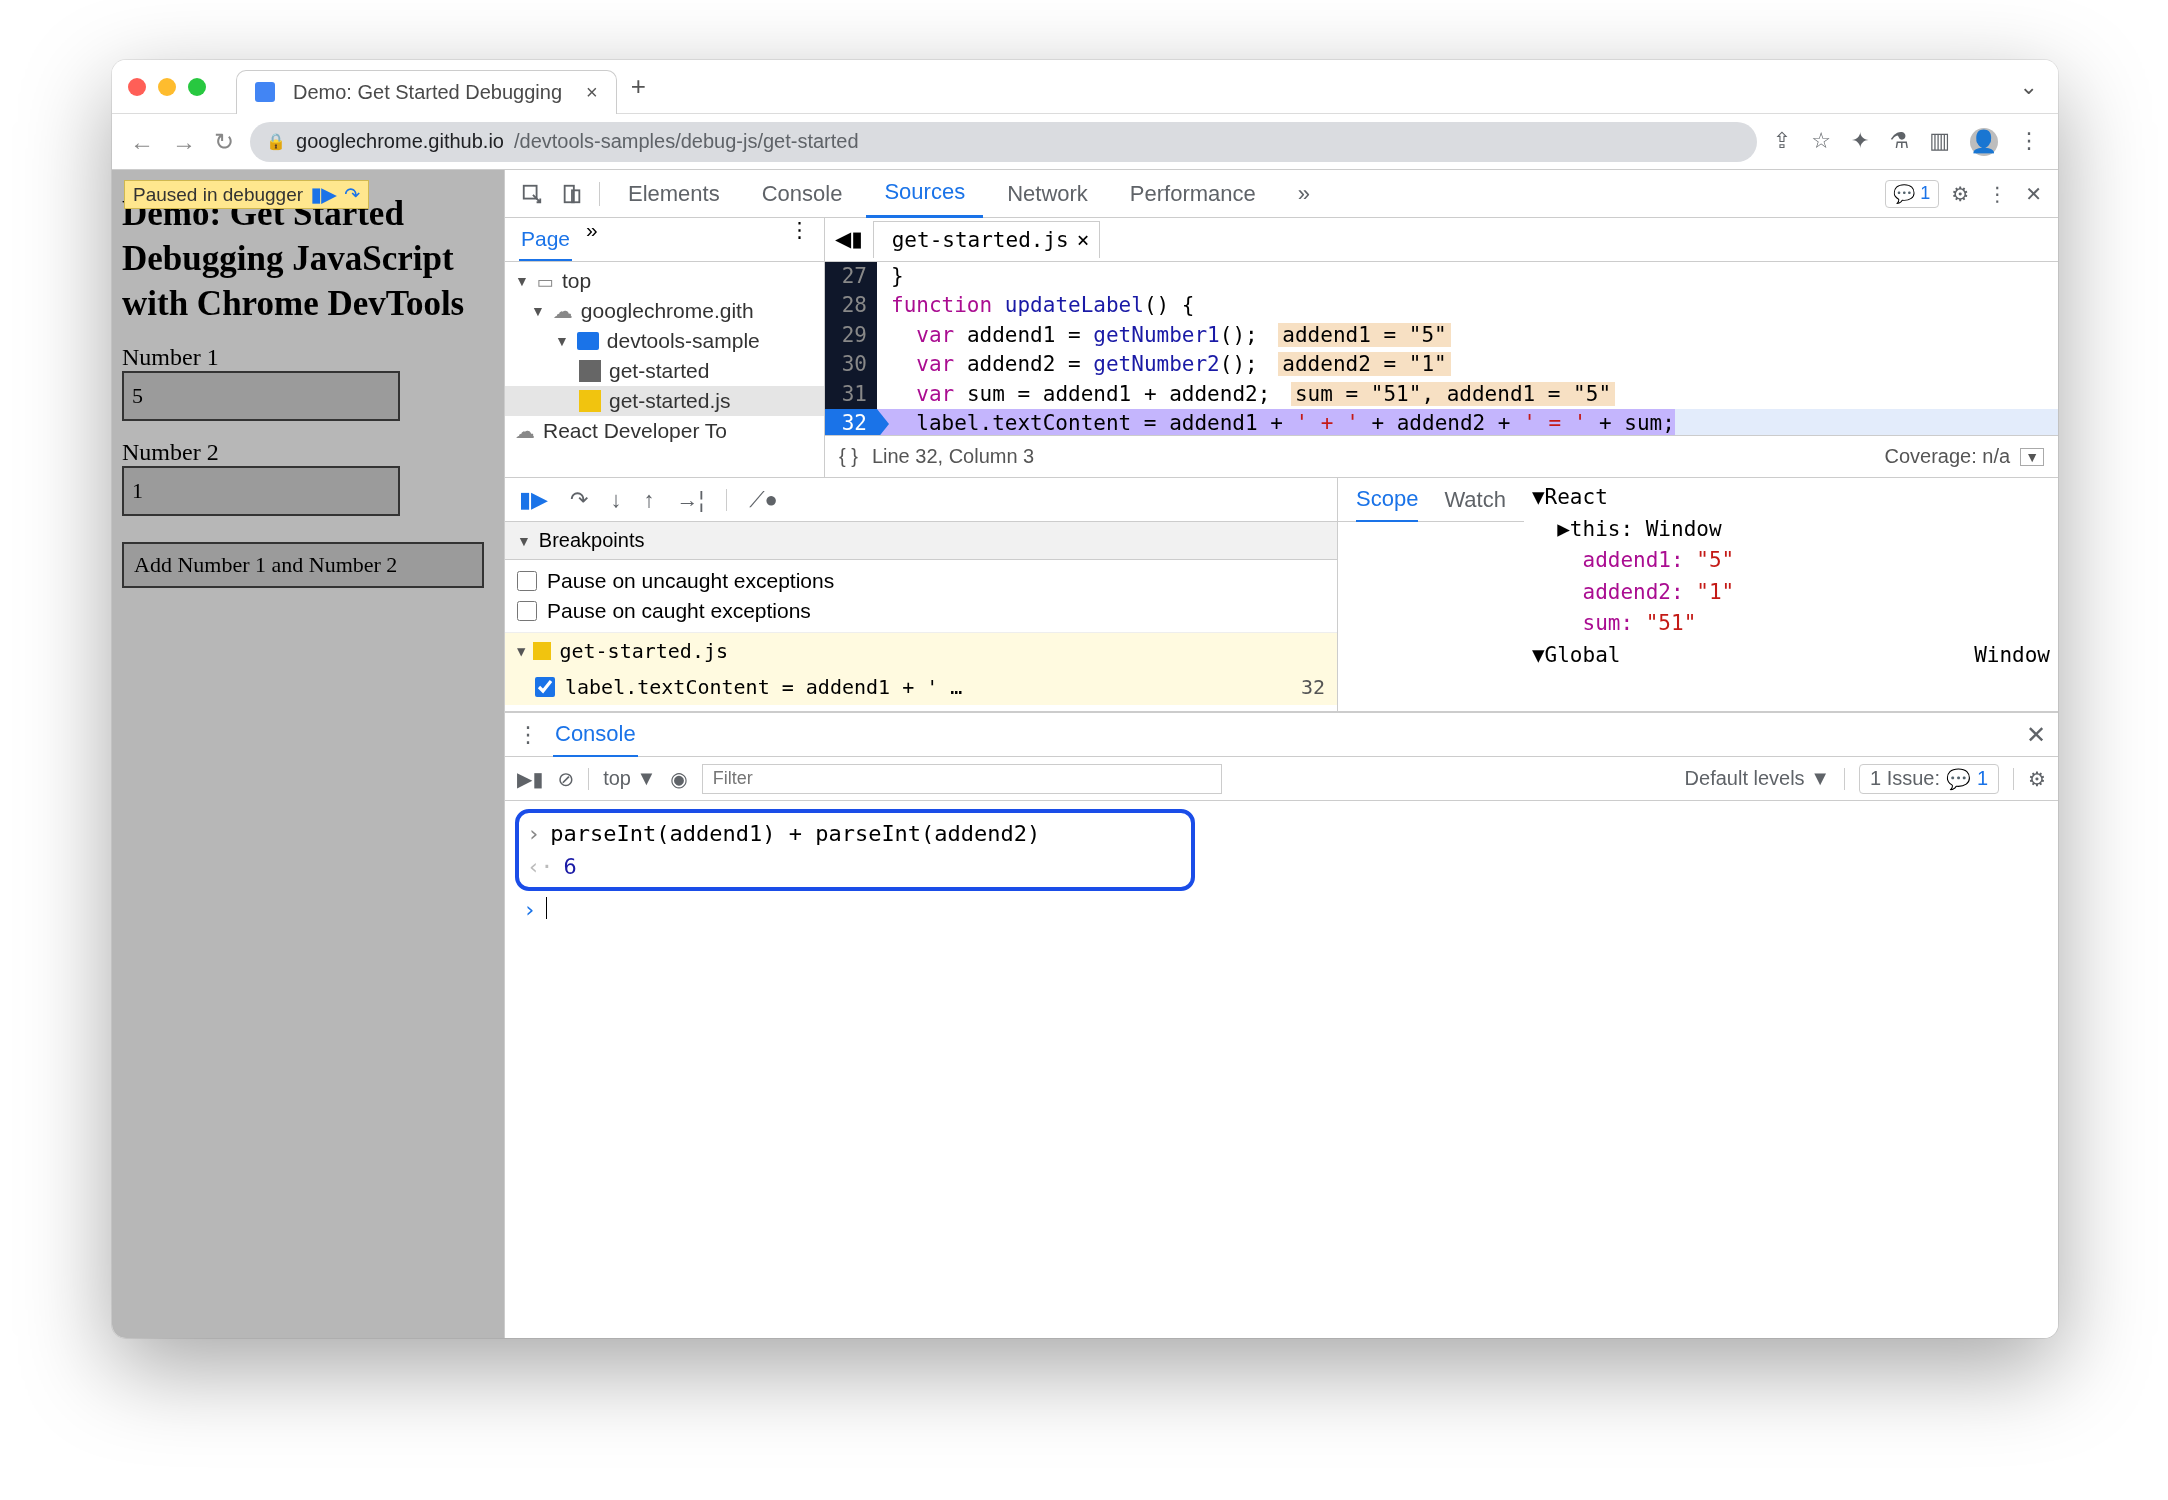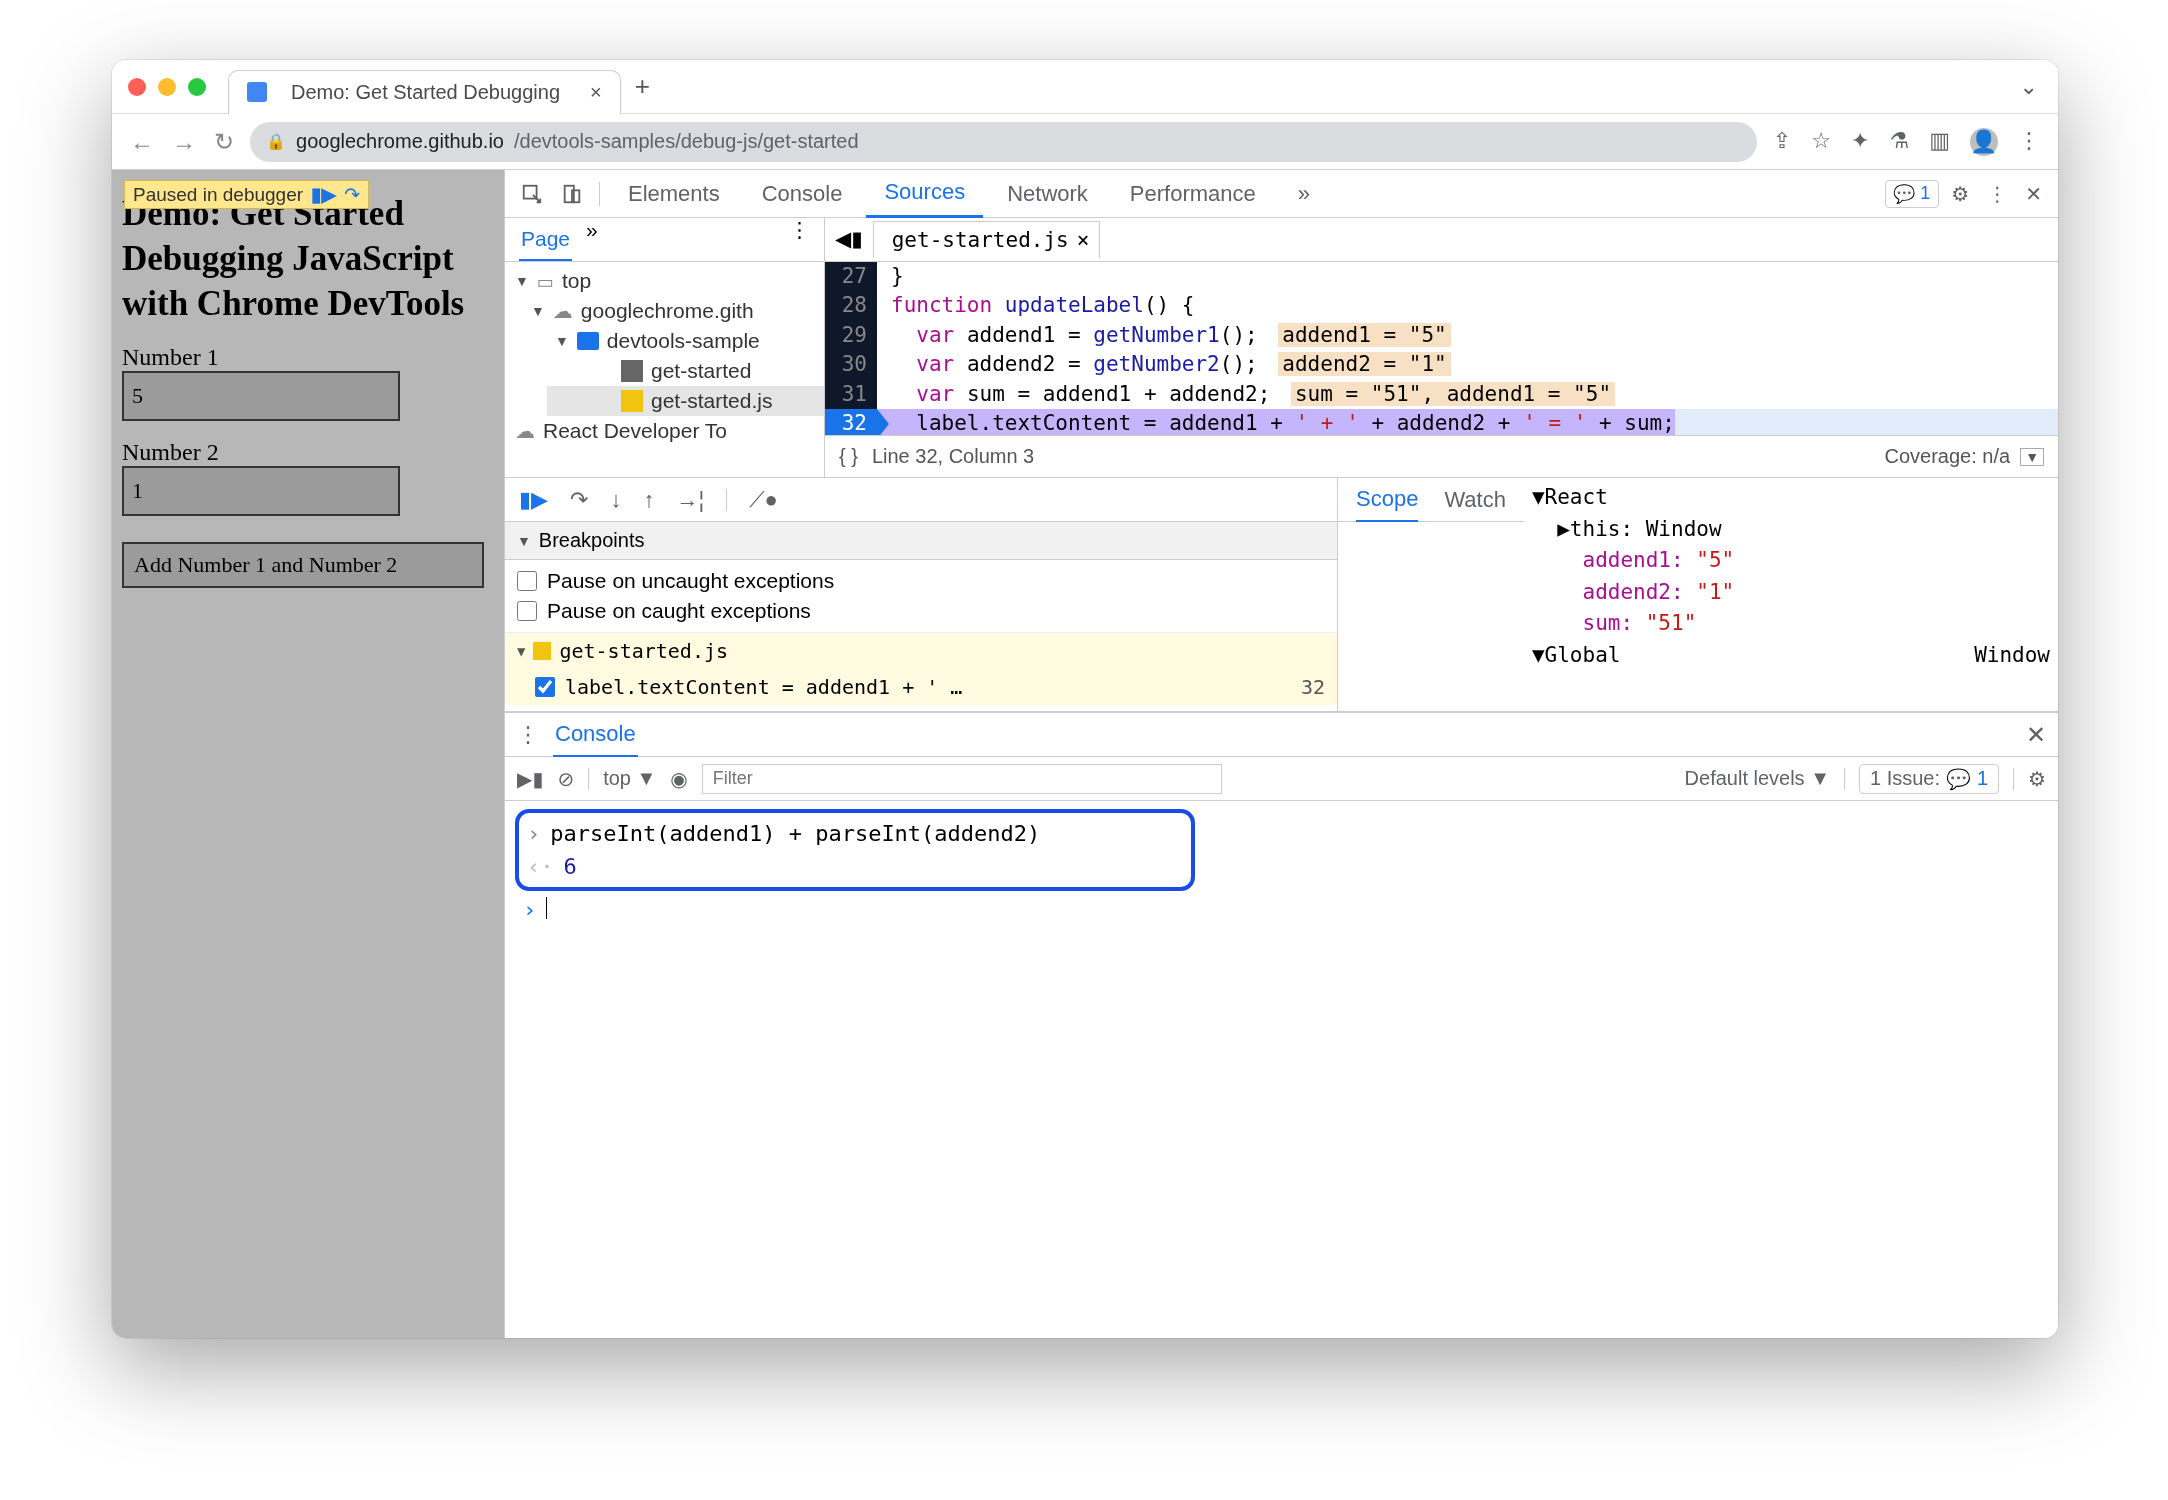--- a/index.html
+++ b/index.html
@@ -41,23 +41,24 @@
 .browser-tab {
   display: flex; align-items: center;
   height: 44px;
   padding: 0 18px;
   border: 1px solid #ccc;
   border-bottom: none;
   border-radius: 10px 10px 0 0;
   background: #fff;
   font-size: 20px;
   color: #4a4a4a;
-  gap: 24px;
+  gap: 18px;
   position: relative;
   top: 5px;
+  margin-left: 8px;
 }
 .tab-favicon { width:20px; height:20px; background:#4285f4; border-radius:3px;}
 .tab-close { font-size: 20px; color:#555; margin-left:6px; cursor:pointer;}
 .new-tab { margin-left: 14px; font-size: 26px; color:#555; }
 .titlebar .chev { position:absolute; right:20px; font-size:22px; color:#555;}
 
 .addrbar {
   height: 56px;
   background: #fff;
   display:flex;
@@ -167,21 +168,21 @@
 
 .sources-row { display:flex; height: 260px; border-bottom:1px solid #ccc;}
 .src-nav { width:320px; border-right:1px solid #ccc; display:flex;flex-direction:column; font-size:21px; }
 .src-nav-header { height:44px;border-bottom:1px solid #ccc;display:flex;padding:0 14px;gap:14px;}
 .src-nav-header .active { color:#1a73e8; border-bottom:2px solid #1a73e8; padding:9px 2px;}
 .src-nav-header .more { margin-left:auto; }
 .tree { padding:4px 0; font-size:21px; color:#333; overflow:hidden;}
 .tree-row { display:flex;align-items:center;gap:8px;padding:3px 10px; white-space:nowrap;}
 .tree-row.indent1 { padding-left:26px;}
 .tree-row.indent2 { padding-left:50px;}
-.tree-row.indent3 { padding-left:74px;margin-left:42px;}
+.tree-row.indent3 { padding-left:74px;}
 .tree-row.sel { background:#e5e5e5;}
 .tri { font-size:14px;color:#555;}
 .file-ico { width:22px;height:22px;background:#666;display:inline-block;}
 .file-ico.js { background:#f1c40f;}
 .folder-ico {width:22px;height:18px;background:#1a73e8;display:inline-block;border-radius:2px;}
 .cloud-ico::before {content:"☁";color:#888;font-size:20px;}
 .window-ico::before{content:"▭";color:#888;font-size:18px;}
 
 .editor { flex:1; display:flex;flex-direction:column; font-family: Menlo, Consolas, monospace; font-size:21px;}
 .editor-tabs { height:44px;border-bottom:1px solid #ccc;display:flex;align-items:center;padding:0 10px;gap:10px;}

